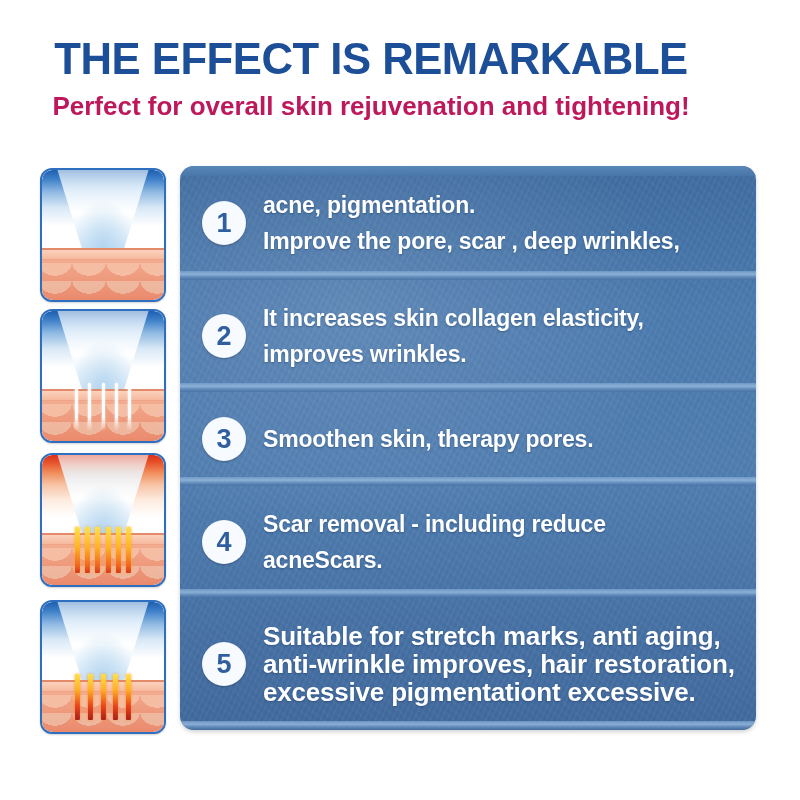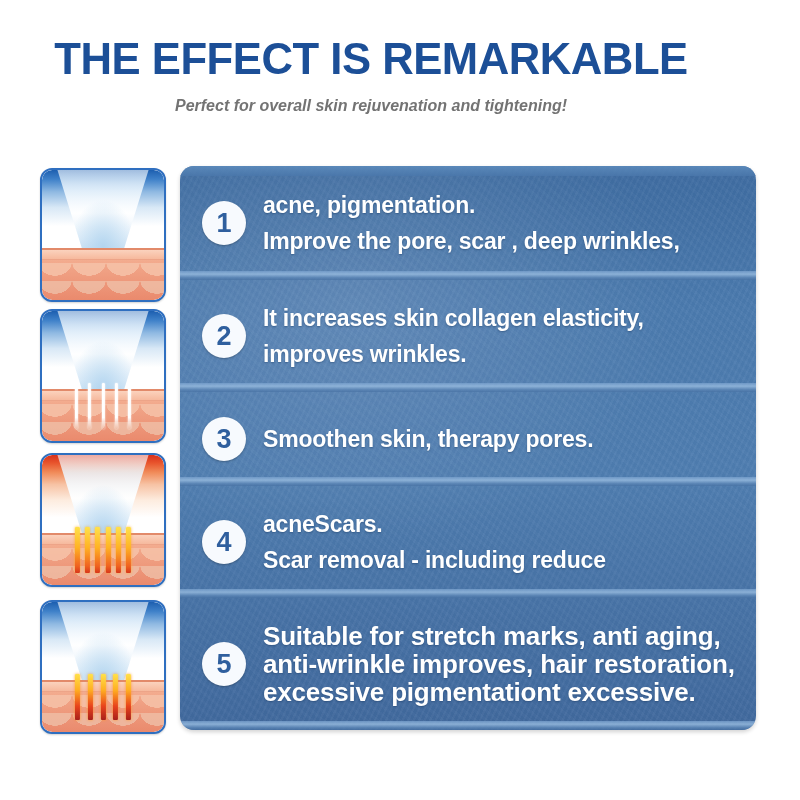--- a/index.html
+++ b/index.html
@@ -36,27 +36,26 @@
     line-height: 50px;
     font-weight: bold;
     letter-spacing: -0.5px;
     color: #1c4f97;
     font-family: "Liberation Sans", sans-serif;
     transform: scaleX(0.97);
     white-space: nowrap;
   }
   .subtitle {
     margin-top: 9px;
-    font-size: 16px;
+    font-size: 26px;
     line-height: 26px;
     font-weight: bold;
-    color: #737373;
+    color: #be185d;
     font-family: "Liberation Sans", sans-serif;
     white-space: nowrap;
-    font-style: italic;
   }
 
   
   .thumbs {
     position: absolute;
     left: 40px;
     top: 168px;
     width: 126px;
     height: 568px;
   }
@@ -399,22 +398,22 @@
         <div class="num">3</div>
         <div class="txt">
           <div>Smoothen skin, therapy pores.</div>
         </div>
         <div class="row-sep"></div>
       </div>
 
       <div class="row r4">
         <div class="num">4</div>
         <div class="txt">
+          <div>Scar removal - including reduce</div>
           <div>acneScars.</div>
-          <div>Scar removal - including reduce</div>
         </div>
         <div class="row-sep"></div>
       </div>
 
       <div class="row r5">
         <div class="num">5</div>
         <div class="txt txt-tight">
           <div>Suitable for stretch marks, anti aging,</div>
           <div>anti-wrinkle improves, hair restoration,</div>
           <div>excessive pigmentationt excessive.</div>

